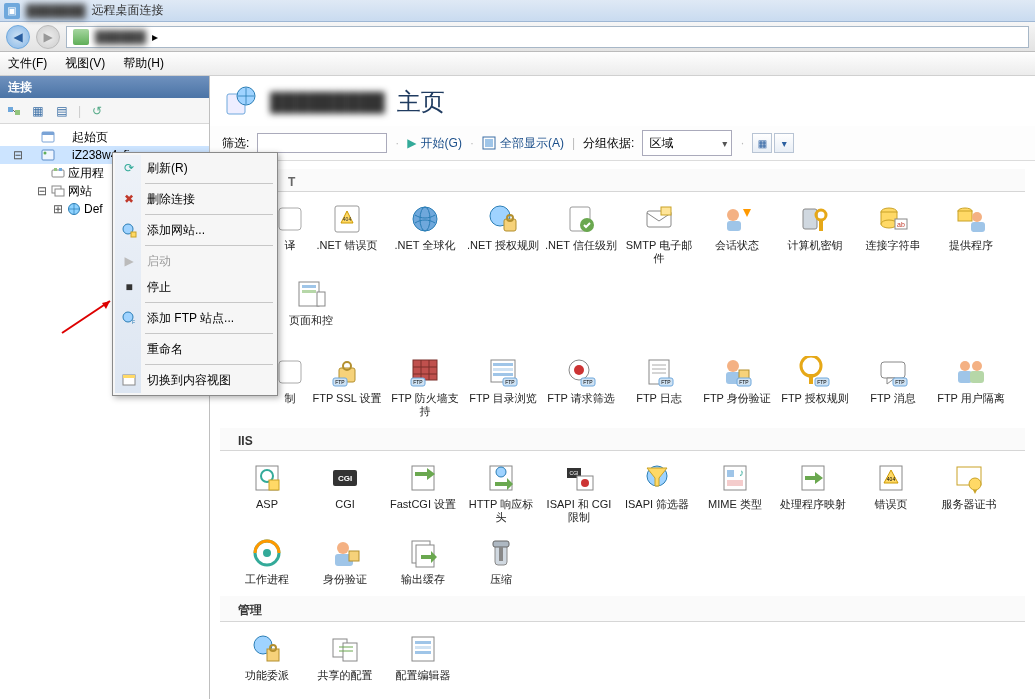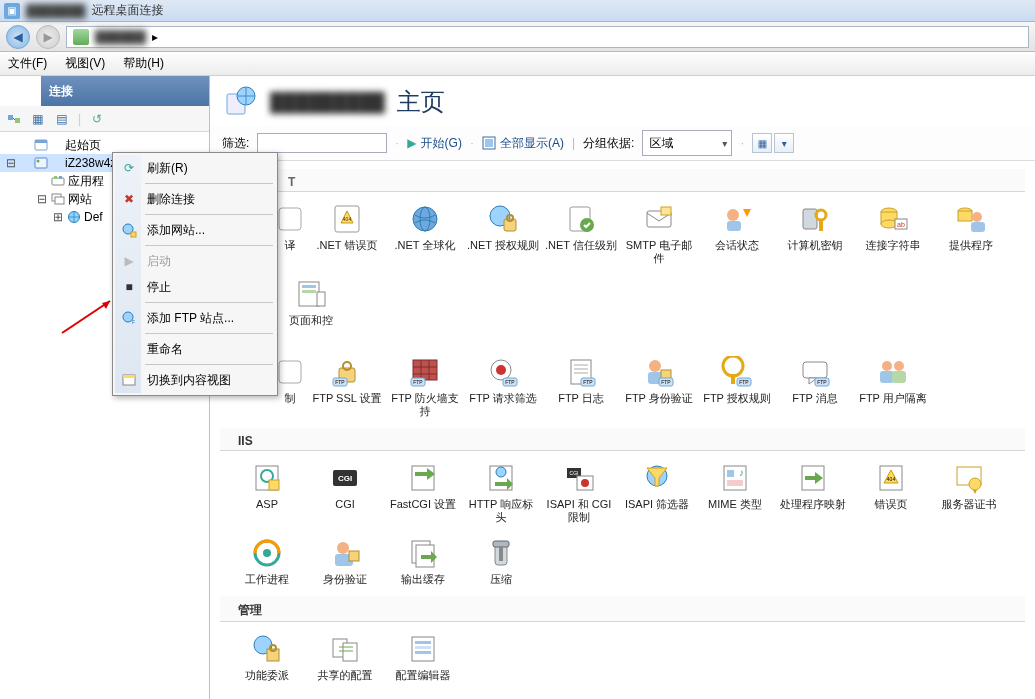--- a/index.html
+++ b/index.html
@@ -8,29 +8,29 @@
   .titlebar .win-icon { width:16px; height:16px; background:#6fa8dc; border-radius:2px; margin-right:6px; display:flex; align-items:center; justify-content:center; color:#fff; font-size:10px;}
   .titlebar .ttl { color:#333; filter:blur(0); }
   .navbar { height:30px; background:linear-gradient(#f6f6f6,#e3e3e3); border-bottom:1px solid #bbb; display:flex; align-items:center; padding:0 6px; gap:6px; }
   .navbtn { width:24px; height:24px; border-radius:50%; background:radial-gradient(#cfe2f3,#86b7e8); border:1px solid #6fa8dc; display:flex; align-items:center; justify-content:center; color:#2a5fa0; font-size:12px; }
   .addrbox { flex:1; height:22px; background:#fff; border:1px solid #a7b7c7; display:flex; align-items:center; padding:0 6px; gap:6px; }
   .addrbox .aicon { width:16px; height:16px; background:linear-gradient(#a6d6a1,#5fae58); border-radius:2px; }
   .addrbox .blur { filter:blur(3px); color:#444; }
   .menubar { height:24px; background:linear-gradient(#fefefe,#ececec); border-bottom:1px solid #d0d0d0; display:flex; align-items:center; padding:0 8px; gap:18px; }
   .body { display:flex; height:calc(699px - 22px - 30px - 24px); }
   .sidebar { width:210px; background:#fff; border-right:1px solid #bfbfbf; display:flex; flex-direction:column; }
-  .side-hdr { height:30px; background:linear-gradient(#6f91be,#4b74a6); color:#fff; padding:0 8px; display:flex; align-items:center; font-weight:bold;margin-left:41px; }
+  .side-hdr { height:22px; background:linear-gradient(#6f91be,#4b74a6); color:#fff; padding:0 8px; display:flex; align-items:center; font-weight:bold; }
   .side-toolbar { height:26px; border-bottom:1px solid #d8d8d8; display:flex; align-items:center; padding:0 6px; gap:8px; background:#f6f6f6;}
   .tb-icon { width:16px; height:16px; display:inline-flex; align-items:center; justify-content:center; font-size:12px; color:#3a6ea5; }
   .tree { padding:4px 0; font-size:12px; }
   .tree-row { display:flex; align-items:center; height:18px; padding-left:4px; gap:2px; }
   .twist { width:12px; text-align:center; color:#555; }
   .node-icon { width:16px; height:16px; display:inline-flex; align-items:center; justify-content:center; }
   .selected { background:#cce4ff; color:#000; }
-  .indent5 { padding-left:5px;gap:16px; }
+  .indent5 { padding-left:12px;gap:16px; }
   .indent36 { padding-left:36px; }
   .indent52 { padding-left:52px; }
   .arrow { position:absolute; left:60px; top:295px; pointer-events:none; }
   .main { flex:1; background:#fff; overflow:hidden; display:flex; flex-direction:column; }
   .hdr { display:flex; align-items:center; gap:12px; padding:8px 12px 6px 12px; }
   .hdr-icon { width:36px; height:36px; display:flex; align-items:center; justify-content:center; }
   .hdr-title-blur { font-size:18px; color:#333; filter:blur(3px); }
   .hdr-title { font-size:24px; color:#1f3b60; }
   .filter-row { display:flex; align-items:center; gap:8px; padding:4px 12px; border-bottom:1px solid #dcdcdc; background:#fdfdfd; }
   .filter-input { width:130px; height:20px; border:1px solid #aab; background:#fff; }
@@ -352,20 +352,33 @@
                 <line x1="20" y1="4" x2="20" y2="24" stroke="#7b2e2b"></line>
                 <rect x="2" y="22" width="14" height="8" rx="2" fill="#cfe2f3" stroke="#6fa8dc"></rect>
                 <text x="9" y="28" font-size="5" text-anchor="middle">FTP</text>
               </svg>
             </span>
             <span class="lbl">FTP 防火墙支持</span>
           </div>
         <div class="item">
             <span class="ic">
               <svg width="32" height="32">
+                <rect x="4" y="4" width="24" height="22" fill="#fff" stroke="#888"></rect>
+                <rect x="6" y="7" width="20" height="3" fill="#9fc5e8"></rect>
+                <rect x="6" y="12" width="20" height="3" fill="#cfe2f3"></rect>
+                <rect x="6" y="17" width="20" height="3" fill="#9fc5e8"></rect>
+                <rect x="16" y="22" width="14" height="8" rx="2" fill="#cfe2f3" stroke="#6fa8dc"></rect>
+                <text x="23" y="28" font-size="5" text-anchor="middle">FTP</text>
+              </svg>
+            </span>
+            <span class="lbl">FTP 目录浏览</span>
+          </div>
+        <div class="item">
+            <span class="ic">
+              <svg width="32" height="32">
                 <circle cx="14" cy="14" r="10" fill="#fff" stroke="#888"></circle>
                 <circle cx="14" cy="14" r="5" fill="#cc3333"></circle>
                 <rect x="16" y="22" width="14" height="8" rx="2" fill="#cfe2f3" stroke="#6fa8dc"></rect>
                 <text x="23" y="28" font-size="5" text-anchor="middle">FTP</text>
               </svg>
             </span>
             <span class="lbl">FTP 请求筛选</span>
           </div>
         <div class="item">
             <span class="ic">

